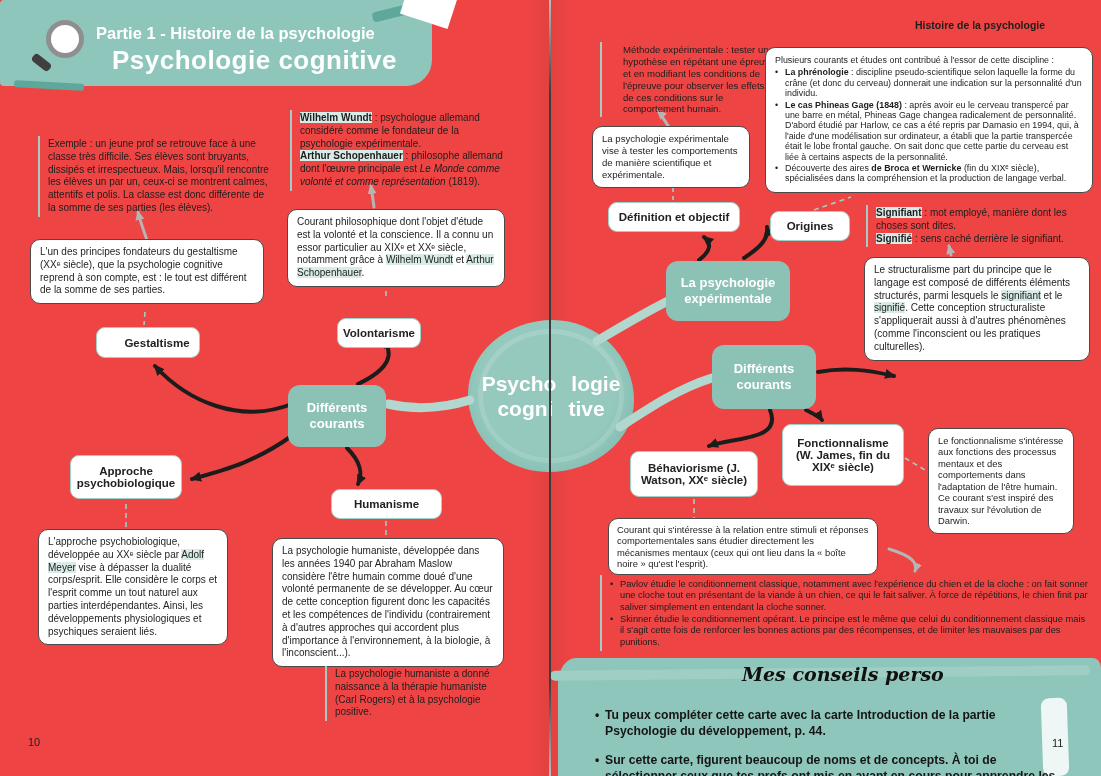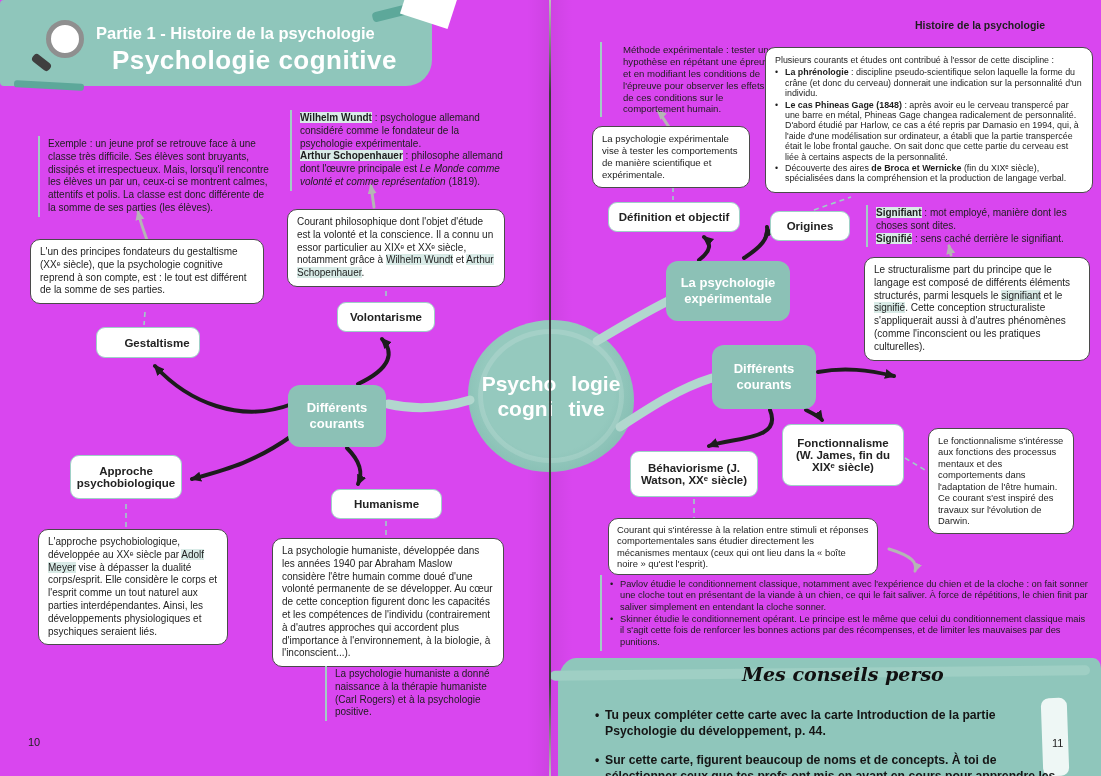--- a/index.html
+++ b/index.html
@@ -1,17 +1,17 @@
 <!DOCTYPE html>
 <html><head>
 <meta charset="utf-8">
 <style>
   html,body{margin:0;padding:0;background:#e8e8e8;}
   #spread{
-    position:relative;width:1101px;height:776px;background:#d946ef;
+    position:relative;width:1101px;height:776px;background:#ef4444;
     font-family:"Liberation Sans","DejaVu Sans",sans-serif;overflow:hidden;color:#1d1d1d;
   }
   .abs{position:absolute;}
   svg.layer{position:absolute;left:0;top:0;width:1101px;height:776px;z-index:3;pointer-events:none;}
   
   .note{position:absolute;border-left:2px solid #a3cdc4;padding:2px 6px 2px 8px;
         font-size:10px;line-height:1.28;color:#1d1d1d;z-index:4;}
   
   .rbox{position:absolute;background:#fff;border:1.5px solid #4a4a4a;border-radius:10px;
         padding:6px 9px;font-size:10px;line-height:1.28;color:#1d1d1d;z-index:4;}
@@ -143,21 +143,21 @@
   </div>
   <div class="abs" id="mag"></div>
   <div class="abs" id="mag-handle"></div>
   <div class="abs" id="kicker">Partie 1 - Histoire de la psychologie</div>
   <div class="abs" id="main-title">Psychologie cognitive</div>
 
   <div class="note" style="left:38px;top:136px;width:222px;"><span>Exemple : un jeune prof se retrouve face à une classe très difficile. Ses élèves sont bruyants, dissipés et irrespectueux. Mais, lorsqu'il rencontre les élèves un par un, ceux-ci se montrent calmes, attentifs et polis. La classe est donc différente de la somme de ses parties (les élèves).</span></div>
   <div class="rbox" style="left:30px;top:239px;width:214px;"><span>L'un des principes fondateurs du gestaltisme (XXᵉ siècle), que la psychologie cognitive reprend à son compte, est : le tout est différent de la somme de ses parties.</span></div>
 
   <div class="node" style="left:96px;top:327px;width:104px;height:31px;padding-left:24px;">Gestaltisme</div>
-  <div class="node" style="left:337px;top:302px;width:98px;height:30px;">Volontarisme</div>
+  <div class="node" style="left:337px;top:318px;width:84px;height:30px;">Volontarisme</div>
 
   <div class="note" style="left:290px;top:110px;width:212px;"><span class="hl b">Wilhelm Wundt</span><span> : psychologue allemand considéré comme le fondateur de la psychologie expérimentale.</span><br><span class="hl b">Arthur Schopenhauer</span><span> : philosophe allemand dont l'œuvre principale est </span><span class="i">Le Monde comme volonté et comme représentation</span><span> (1819).</span></div>
   <div class="rbox" style="left:287px;top:209px;width:198px;"><span>Courant philosophique dont l'objet d'étude est la volonté et la conscience. Il a connu un essor particulier au XIXᵉ et XXᵉ siècle, notamment grâce à </span><span class="hl">Wilhelm Wundt</span><span> et </span><span class="hl">Arthur Schopenhauer</span><span>.</span></div>
 
   <div class="tnode" style="left:288px;top:385px;width:98px;height:62px;">Différents courants</div>
   <div class="node" style="left:70px;top:455px;width:112px;height:44px;">Approche psychobiologique</div>
   <div class="node" style="left:331px;top:489px;width:111px;height:30px;">Humanisme</div>
 
   <div class="rbox" style="left:38px;top:529px;width:170px;"><span>L'approche psychobiologique, développée au XXᵉ siècle par </span><span class="hl">Adolf Meyer</span><span> vise à dépasser la dualité corps/esprit. Elle considère le corps et l'esprit comme un tout naturel aux parties interdépendantes. Ainsi, les développements physiologiques et psychiques seraient liés.</span></div>
 

